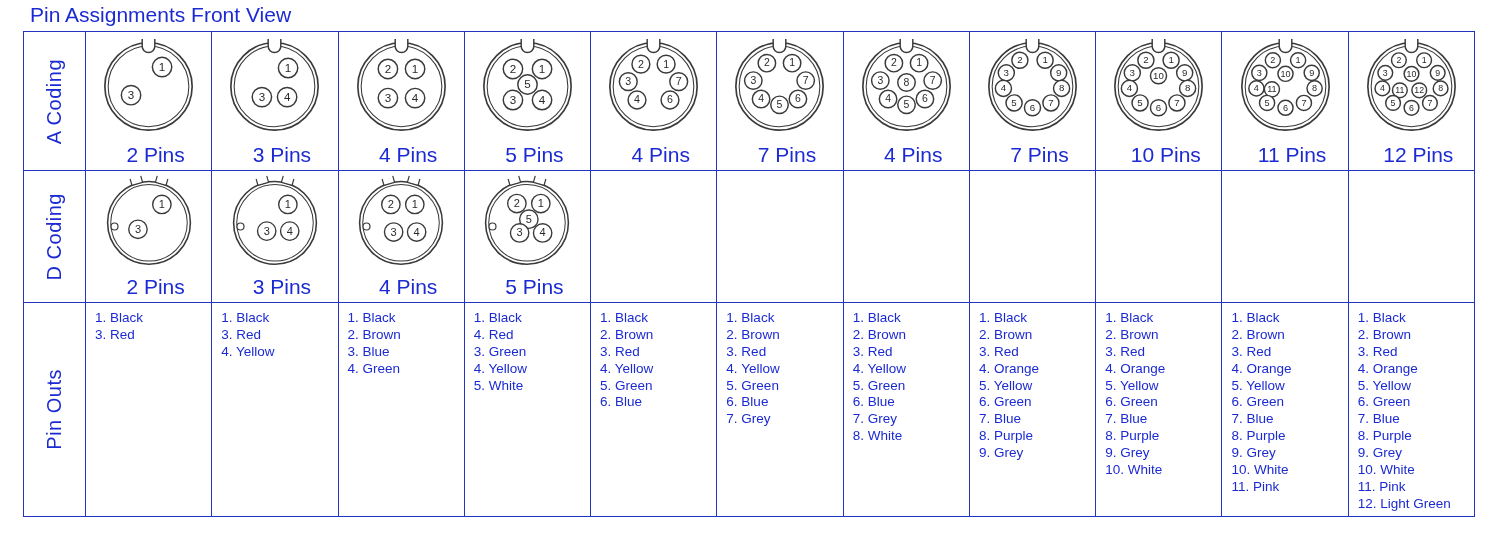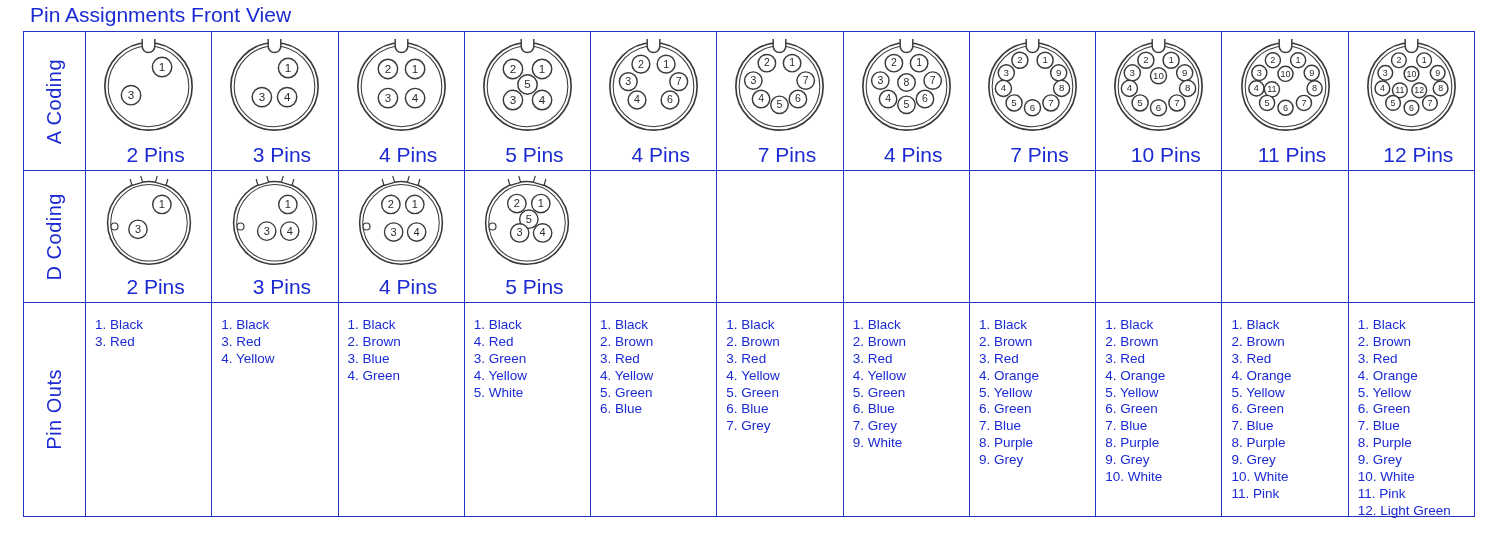--- a/index.html
+++ b/index.html
@@ -58,21 +58,20 @@
     text-align:center;
     color:var(--accent);
     font-size:21px;
     line-height:1.15;
   }
   .pin-list{
     padding:7px 4px 0 9px;
     color:var(--accent);
     font-size:13.5px;
     line-height:1.25;
-    margin-top:7px;
   }
   .pin-line{white-space:nowrap;}
 </style>
 </head>
 <body>
 
 <h1 class="title">Pin Assignments Front View</h1>
 <div class="table" id="pin-table">
     <div class="cell row-a label-cell">
       <span class="vlabel">A Coding</span>
@@ -469,21 +468,21 @@
     </div>
     <div class="cell row-p">
       <div class="pin-list">
         <div class="pin-line">1. Black</div>
         <div class="pin-line">2. Brown</div>
         <div class="pin-line">3. Red</div>
         <div class="pin-line">4. Yellow</div>
         <div class="pin-line">5. Green</div>
         <div class="pin-line">6. Blue</div>
         <div class="pin-line">7. Grey</div>
-        <div class="pin-line">9. White</div>
+        <div class="pin-line">8. White</div>
       </div>
     </div>
     <div class="cell row-p">
       <div class="pin-list">
         <div class="pin-line">1. Black</div>
         <div class="pin-line">2. Brown</div>
         <div class="pin-line">3. Red</div>
         <div class="pin-line">4. Orange</div>
         <div class="pin-line">5. Yellow</div>
         <div class="pin-line">6. Green</div>

